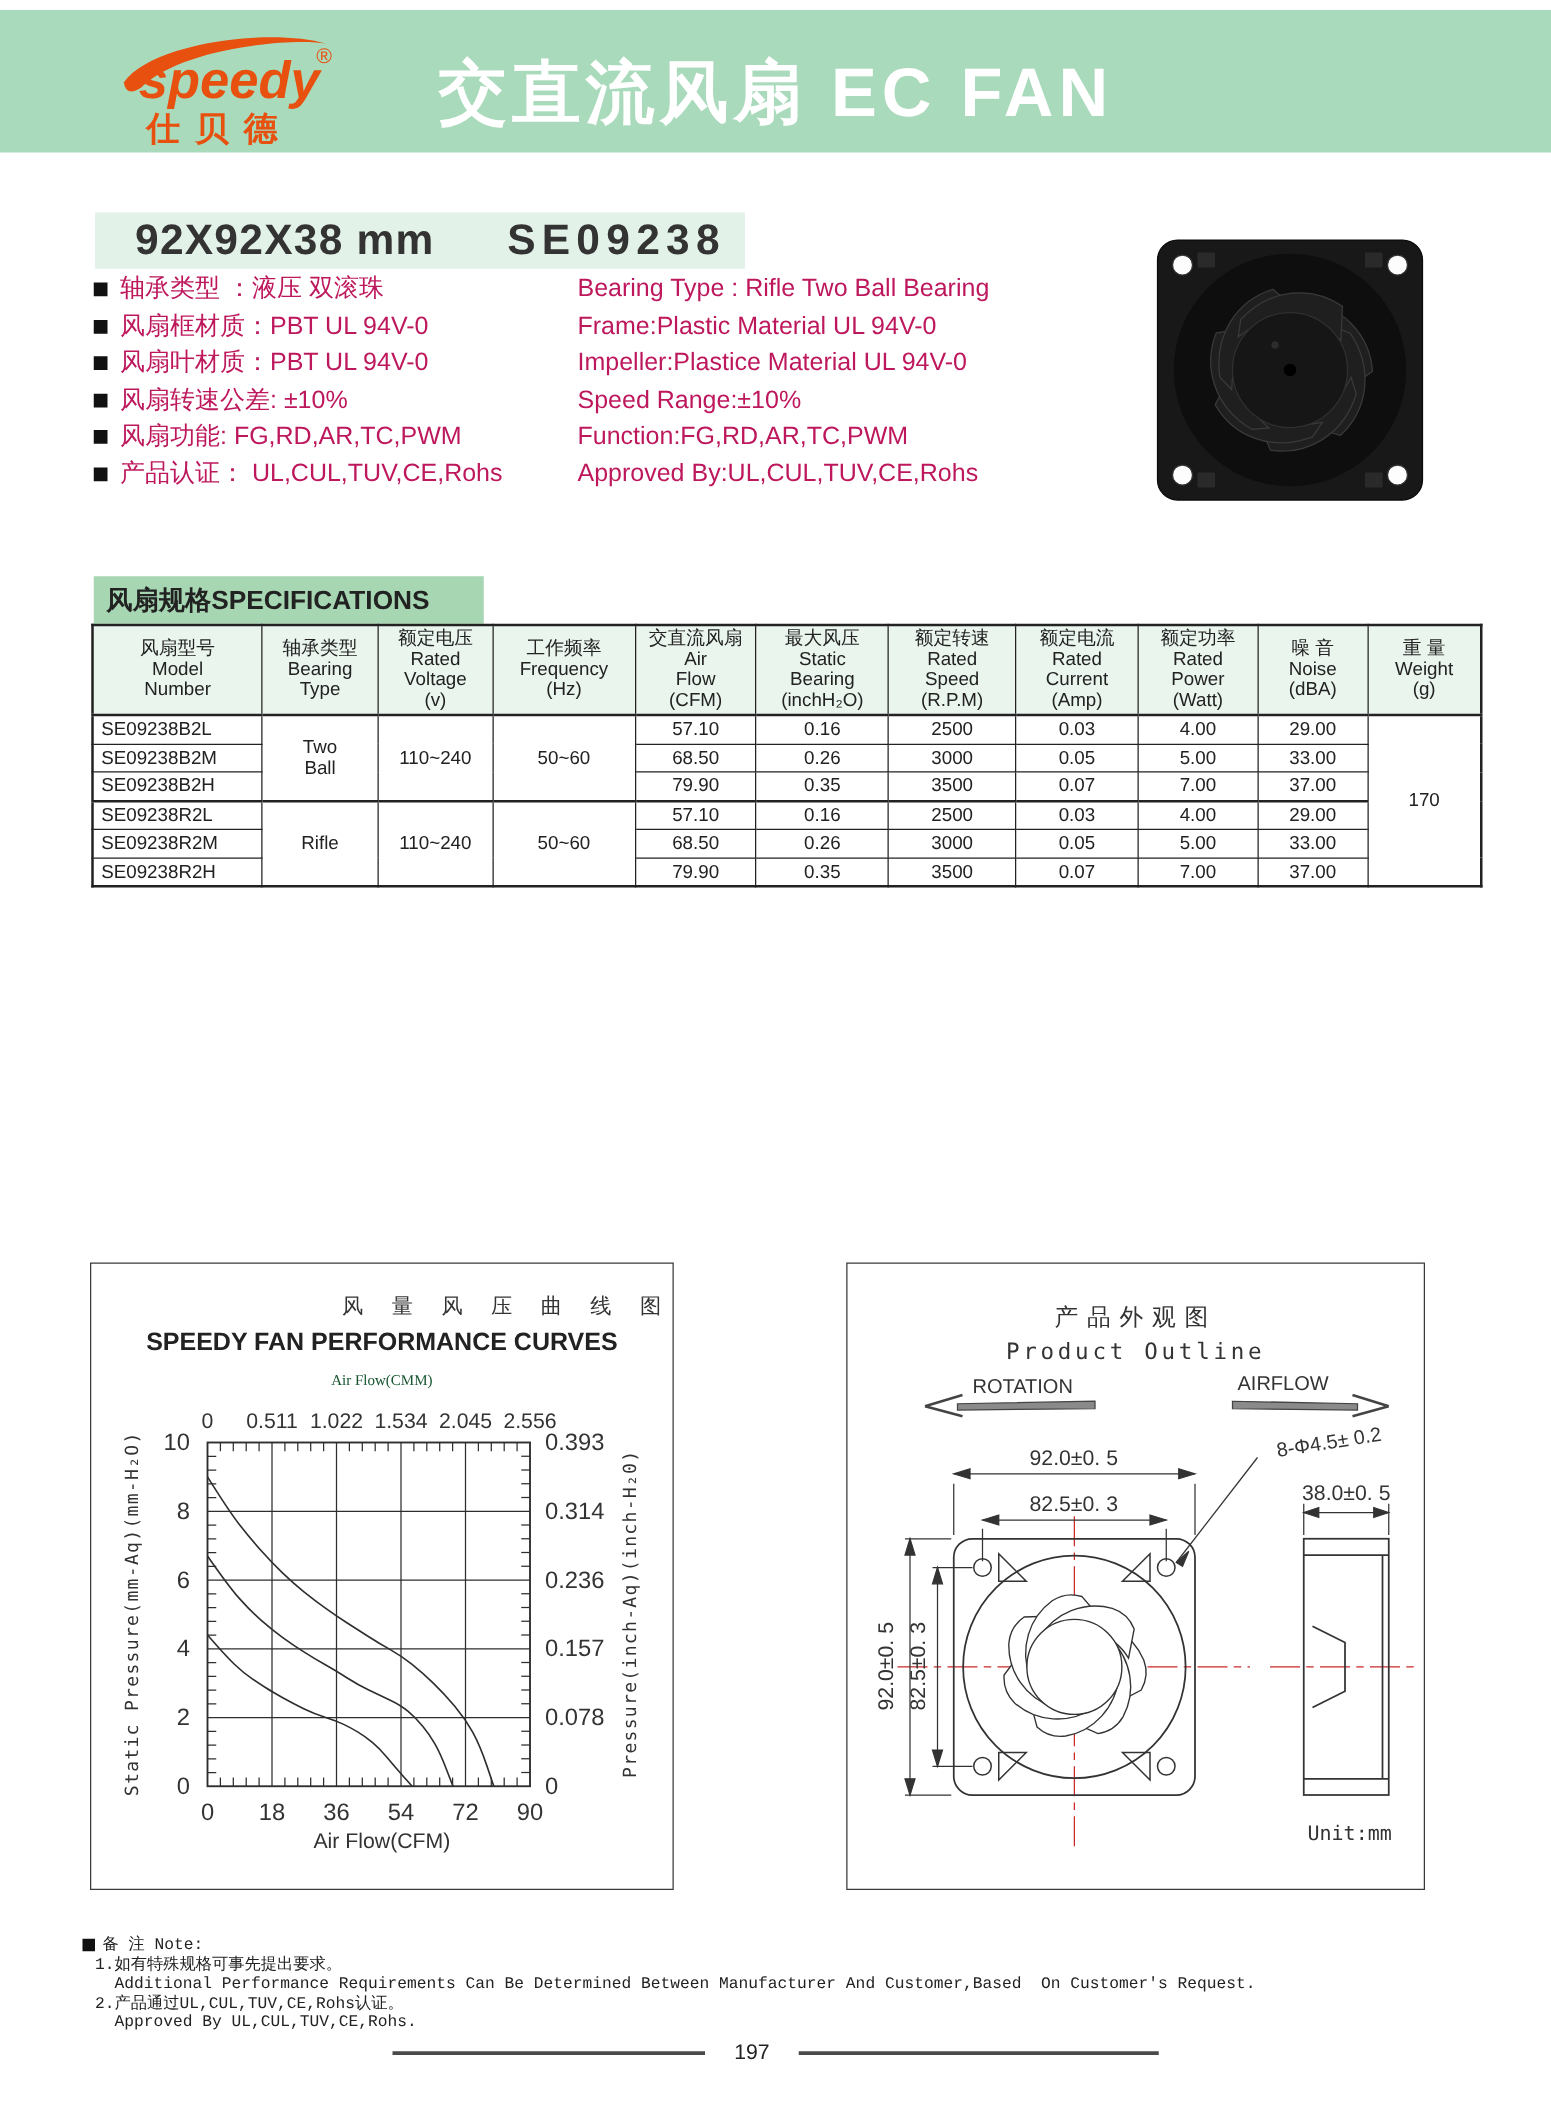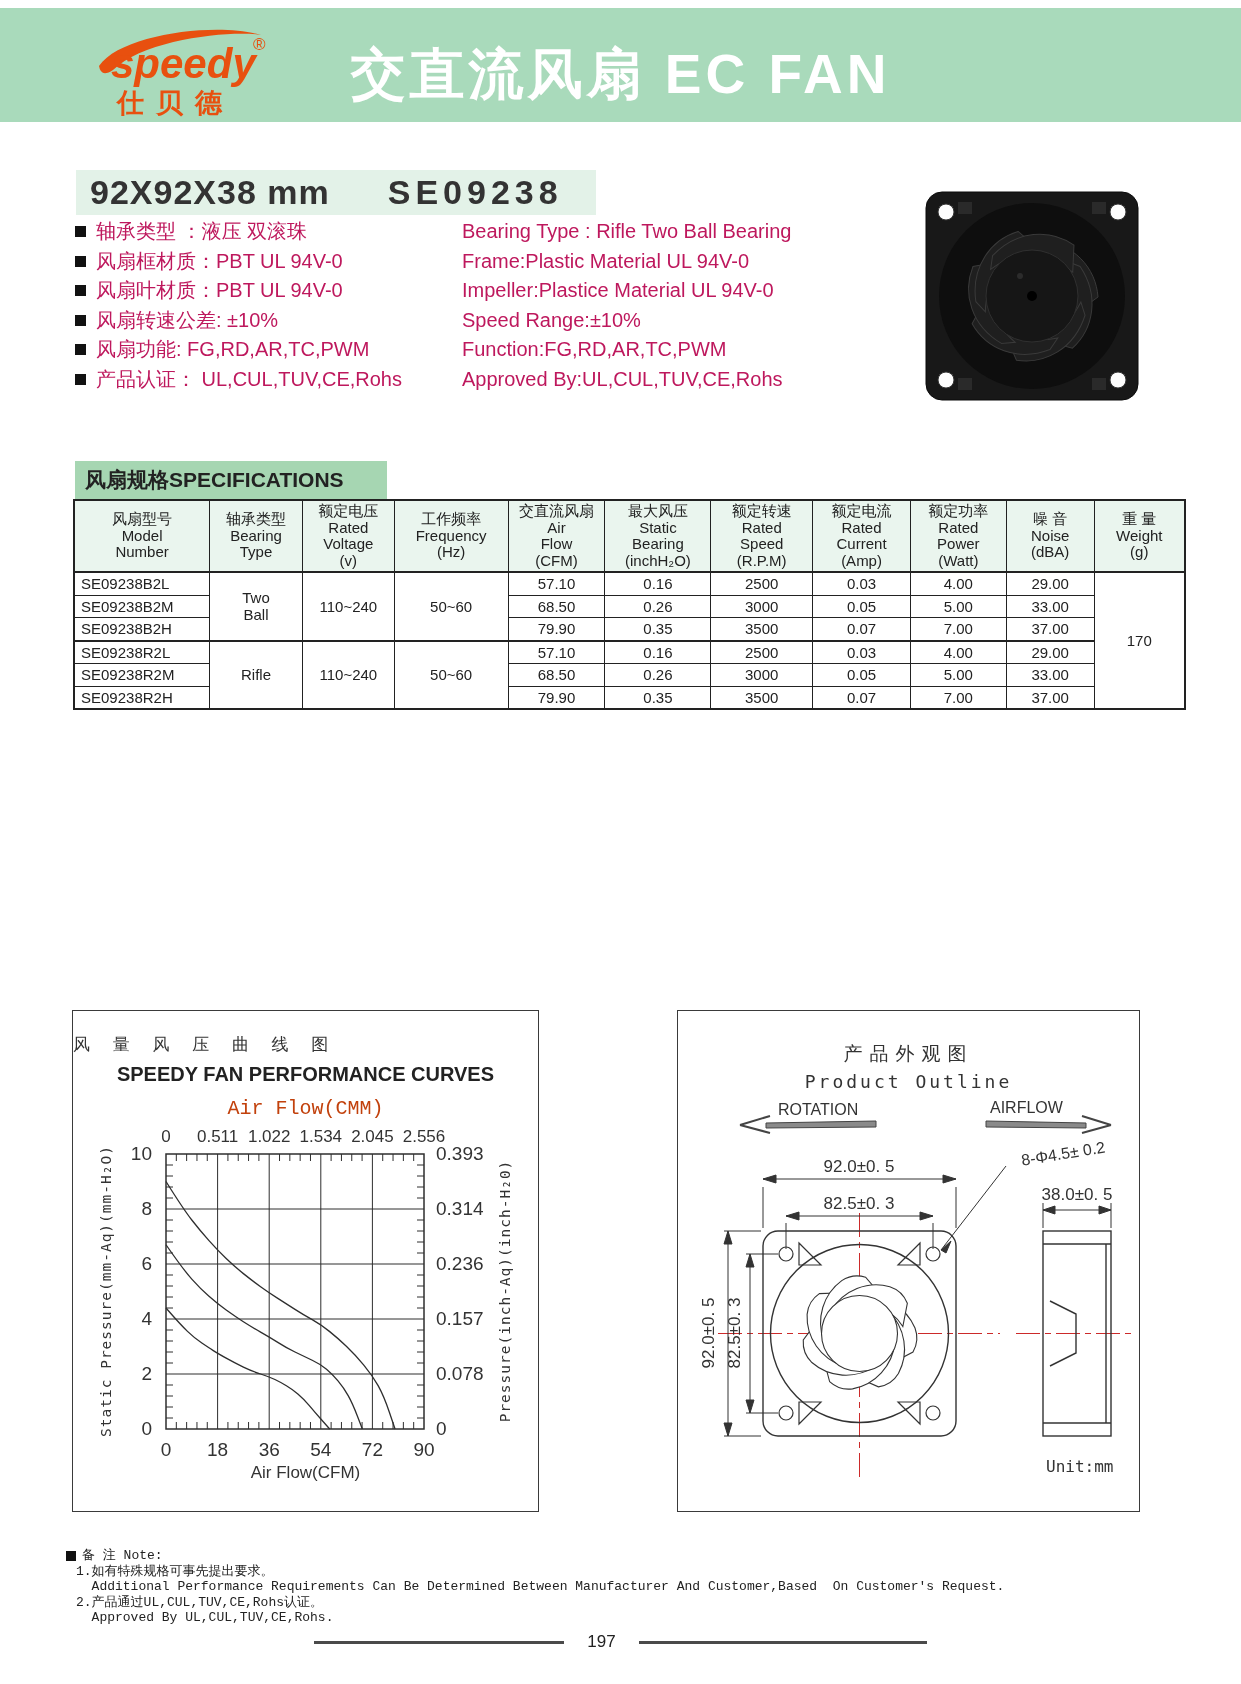--- a/index.html
+++ b/index.html
@@ -7,21 +7,21 @@
         font-family:"Liberation Sans",sans-serif;color:#2e2e2e;}
 
   
   .band{position:absolute;left:0;top:8px;width:1241px;height:114px;background:#a9dabb;}
   .band-title{position:absolute;left:0;top:30px;width:1241px;text-align:center;
               font-size:55px;font-weight:bold;color:#ffffff;letter-spacing:4px;}
   .logo{position:absolute;left:85px;top:14px;}
 
   
   .ptitle{position:absolute;left:76px;top:170px;width:520px;height:45px;background:#e3f2e8;
-          display:flex;align-items:center;gap:58px;padding-left:14px;box-sizing:border-box;}
+          display:flex;align-items:center;gap:58px;padding-left:32px;box-sizing:border-box;}
   .ptitle .size{font-size:34px;font-weight:bold;letter-spacing:1px;color:#333;}
   .ptitle .model{font-size:34px;font-weight:bold;letter-spacing:5px;color:#333;}
 
   
   .features{position:absolute;left:75px;top:218px;width:840px;}
   .feat-row{display:flex;align-items:flex-start;height:29.5px;line-height:27px;font-size:20px;color:#be185d;}
   .feat-row .bullet{width:11px;height:11px;background:#111;display:inline-block;margin:8px 10px 0 0;flex:0 0 11px;}
   .feat-row .cn{flex:0 0 366px;}
   .feat-row .en{flex:1;}
 
@@ -38,24 +38,24 @@
   .spec-table td{font-size:15px;height:21.5px;padding:0;color:#222;}
   .spec-table td.model{text-align:left;padding-left:6px;}
   .spec-table td.merged{white-space:pre-line;line-height:17px;text-align:center;}
   .spec-table tr.group-sep td{border-top:2px solid #222;}
 
   
   .panel{position:absolute;top:1010px;height:502px;border:1.5px solid #3a3a3a;box-sizing:border-box;background:#fff;}
   .panel.chart{left:72px;width:467px;}
   .panel.outline{left:677px;width:463px;}
 
-  .chart-title-cn{position:absolute;left:0;top:22px;width:100%;text-align:left;font-size:17px;letter-spacing:9px;color:#333;}
+  .chart-title-cn{position:absolute;left:0;top:22px;width:100%;text-align:right;font-size:17px;letter-spacing:9px;color:#333;}
   .chart-subtitle{position:absolute;left:0;top:52px;width:100%;text-align:center;font-size:20px;font-weight:bold;color:#222;}
-  .chart-cmm{position:absolute;left:0;top:86px;width:100%;text-align:center;font-size:20px;
-             font-family:Liberation Mono, monospace;color:#c2410c;}
+  .chart-cmm{position:absolute;left:0;top:86px;width:100%;text-align:center;font-size:12px;
+             font-family:Liberation Serif, serif;color:#14532d;}
   .chart-cfm{position:absolute;left:0;top:452px;width:100%;text-align:center;font-size:17px;color:#333;}
   .v-label{position:absolute;white-space:nowrap;font-size:14.5px;letter-spacing:1px;color:#333;
            font-family:"DejaVu Sans Mono",monospace;transform:translate(-50%,-50%) rotate(-90deg);}
   #curve-svg{position:absolute;left:0;top:0;}
 
   .outline-title-cn{position:absolute;left:0;top:30px;width:100%;text-align:center;font-size:19px;letter-spacing:7px;color:#333;}
   .outline-title-en{position:absolute;left:0;top:60px;width:100%;text-align:center;font-size:18px;letter-spacing:3px;
                     font-family:"DejaVu Sans Mono",monospace;color:#333;}
   .rot-label{position:absolute;left:100px;top:90px;font-size:16px;color:#333;}
   .air-label{position:absolute;left:312px;top:88px;font-size:16px;color:#333;}

